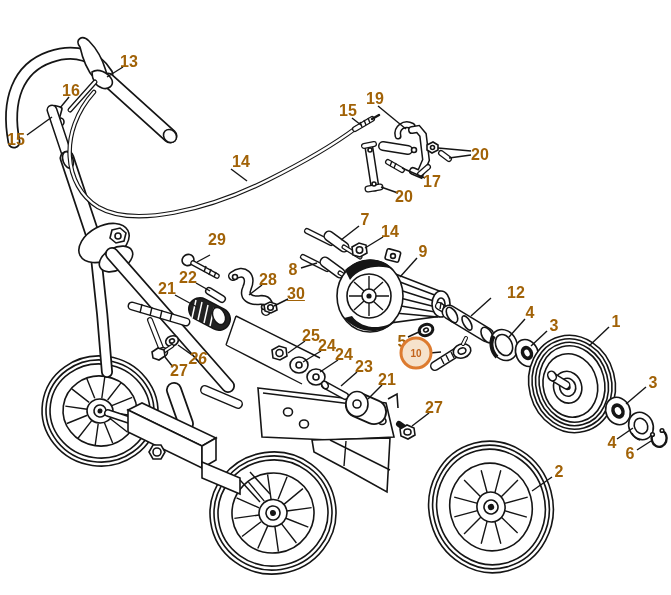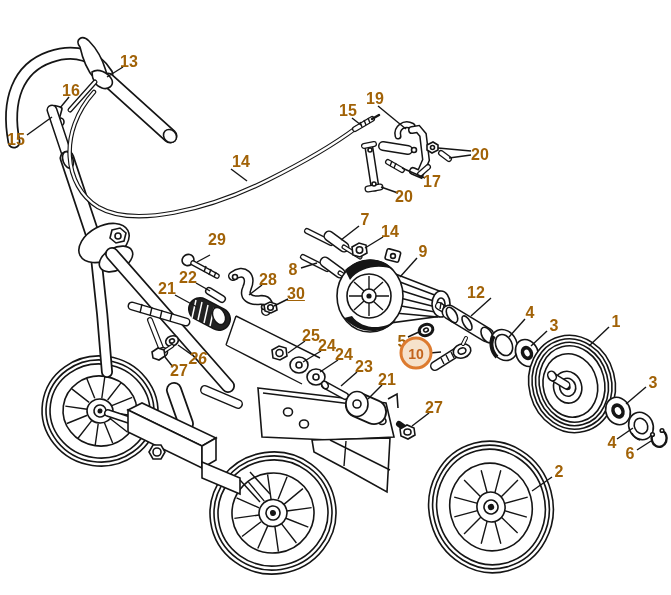--- a/index.html
+++ b/index.html
@@ -16,21 +16,21 @@
   .dk { fill:#151515; stroke:none; }
   #part-labels { position:absolute; left:0; top:0; width:100%; height:100%; pointer-events:none; }
   .part-label {
     position:absolute; transform:translate(-50%,-50%);
     font:bold 16px "Liberation Sans", sans-serif; color:#a16207;
     white-space:nowrap; line-height:1;
   }
   .part-label.highlighted {
     width:27px; height:27px; border-radius:50%;
     border:3px solid var(--hl-ring,#dd7b2f); background:var(--hl-fill,#f6e2cb);
-    color:var(--hl-text,#c3641c); font-size:14px;
+    color:var(--hl-text,#c3641c); font-size:10px;
     display:flex; align-items:center; justify-content:center;
   }
 </style>
 </head>
 <body>
 
 <div id="stage">
   <svg width="671" height="595" viewBox="0 0 671 595">
 
     <g transform="rotate(8 100 411)">
@@ -411,21 +411,21 @@
       <span class="part-label" style="left: 404px; top: 197px;">20</span>
       <span class="part-label" style="left: 365px; top: 220px;">7</span>
       <span class="part-label" style="left: 390px; top: 232px;">14</span>
       <span class="part-label" style="left: 423px; top: 252px;">9</span>
       <span class="part-label" style="left: 217px; top: 240px;">29</span>
       <span class="part-label" style="left: 293px; top: 270px;">8</span>
       <span class="part-label" style="left: 268px; top: 280px;">28</span>
       <span class="part-label" style="left: 188px; top: 278px; text-align: center;">22</span>
       <span class="part-label" style="left: 167px; top: 289px;">21</span>
       <span class="part-label" style="left: 296px; top: 294px; text-decoration: underline;">30</span>
-      <span class="part-label" style="left: 476px; top: 293px;">12</span>
+      <span class="part-label" style="left: 516px; top: 293px;">12</span>
       <span class="part-label" style="left: 530px; top: 313px;">4</span>
       <span class="part-label" style="left: 554px; top: 326px;">3</span>
       <span class="part-label" style="left: 616px; top: 322px;">1</span>
       <span class="part-label" style="left: 402px; top: 342px;">5</span>
       <span class="part-label highlighted" style="left: 416px; top: 353px;">10</span>
       <span class="part-label" style="left: 311px; top: 336px;">25</span>
       <span class="part-label" style="left: 327px; top: 346px;">24</span>
       <span class="part-label" style="left: 344px; top: 355px;">24</span>
       <span class="part-label" style="left: 364px; top: 367px;">23</span>
       <span class="part-label" style="left: 198px; top: 359px; font-style: italic;">26</span>

